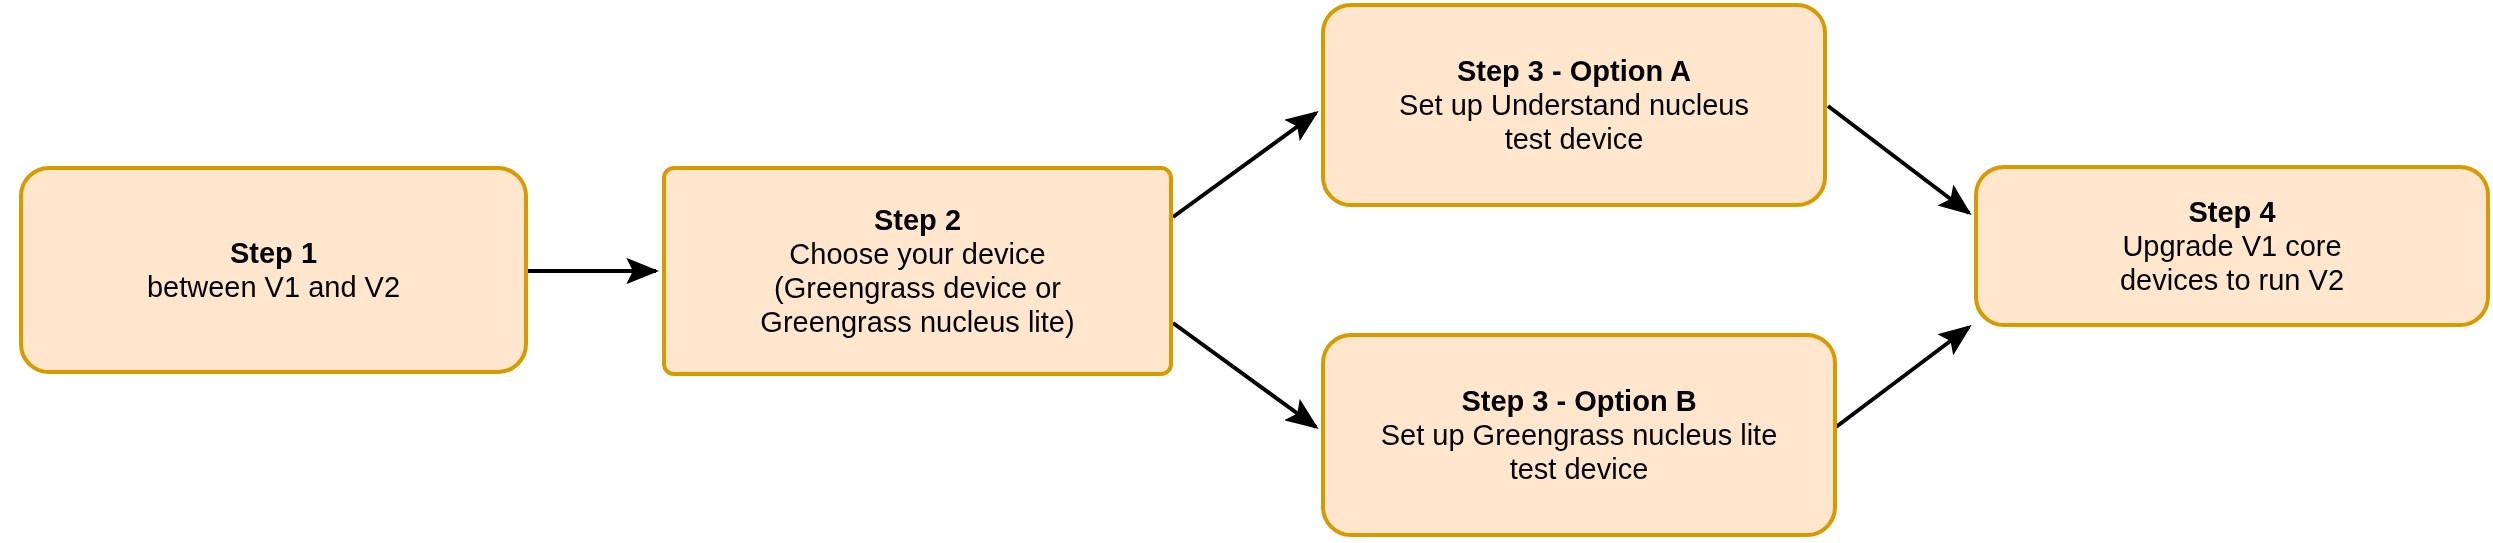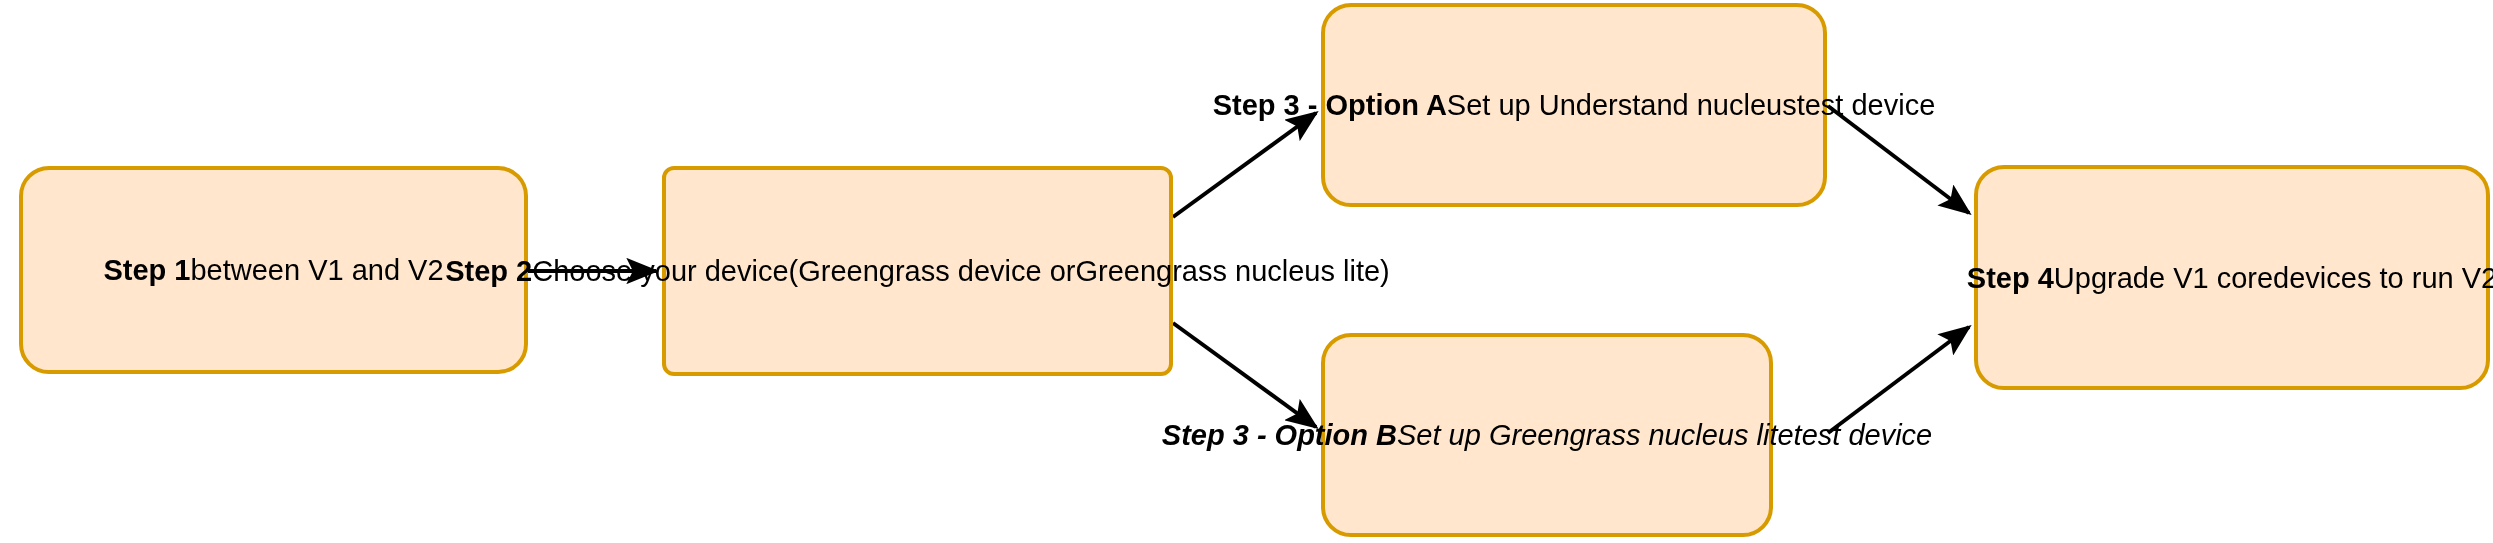--- a/index.html
+++ b/index.html
@@ -23,42 +23,42 @@
     height: 543px;
     pointer-events: none;
   }
   .node {
     position: absolute;
     box-sizing: border-box;
     background: var(--node-fill, #FFE6CC);
     border: 4px solid var(--node-stroke, #D79B00);
     border-radius: 30px;
     display: flex;
-    flex-direction: row;
+    flex-direction: column;
     justify-content: center;
     align-items: center;
     text-align: center;
     color: var(--text-color, #000000);
     font-size: 29px;
     line-height: 34px;
   }
   .node .node-title {
     font-weight: 700;
     white-space: nowrap;
   }
   .node .node-line {
     font-weight: 400;
     white-space: nowrap;
   }
   
   .node-step-1          { left: 3px;    top: 166px; width: 509px; height: 208px; margin-left: 16px; }
   .node-step-2          { left: 662px;  top: 166px; width: 511px; height: 210px; border-radius: 12px; }
   .node-step-3-option-a { left: 1321px; top: 3px;   width: 506px; height: 204px; }
-  .node-step-3-option-b { left: 1321px; top: 333px; width: 452px; height: 204px; font-style: italic; }
-  .node-step-4          { left: 1974px; top: 165px; width: 516px; height: 225px; align-items: center; }
+  .node-step-3-option-b { left: 1321px; top: 333px; width: 516px; height: 204px; }
+  .node-step-4          { left: 1974px; top: 165px; width: 516px; height: 162px; align-items: center; }
   .edge {
     stroke: var(--arrow-color, #000000);
     stroke-width: 4;
     fill: none;
   }
 </style>
 </head>
 <body>
 
 <div class="canvas">

